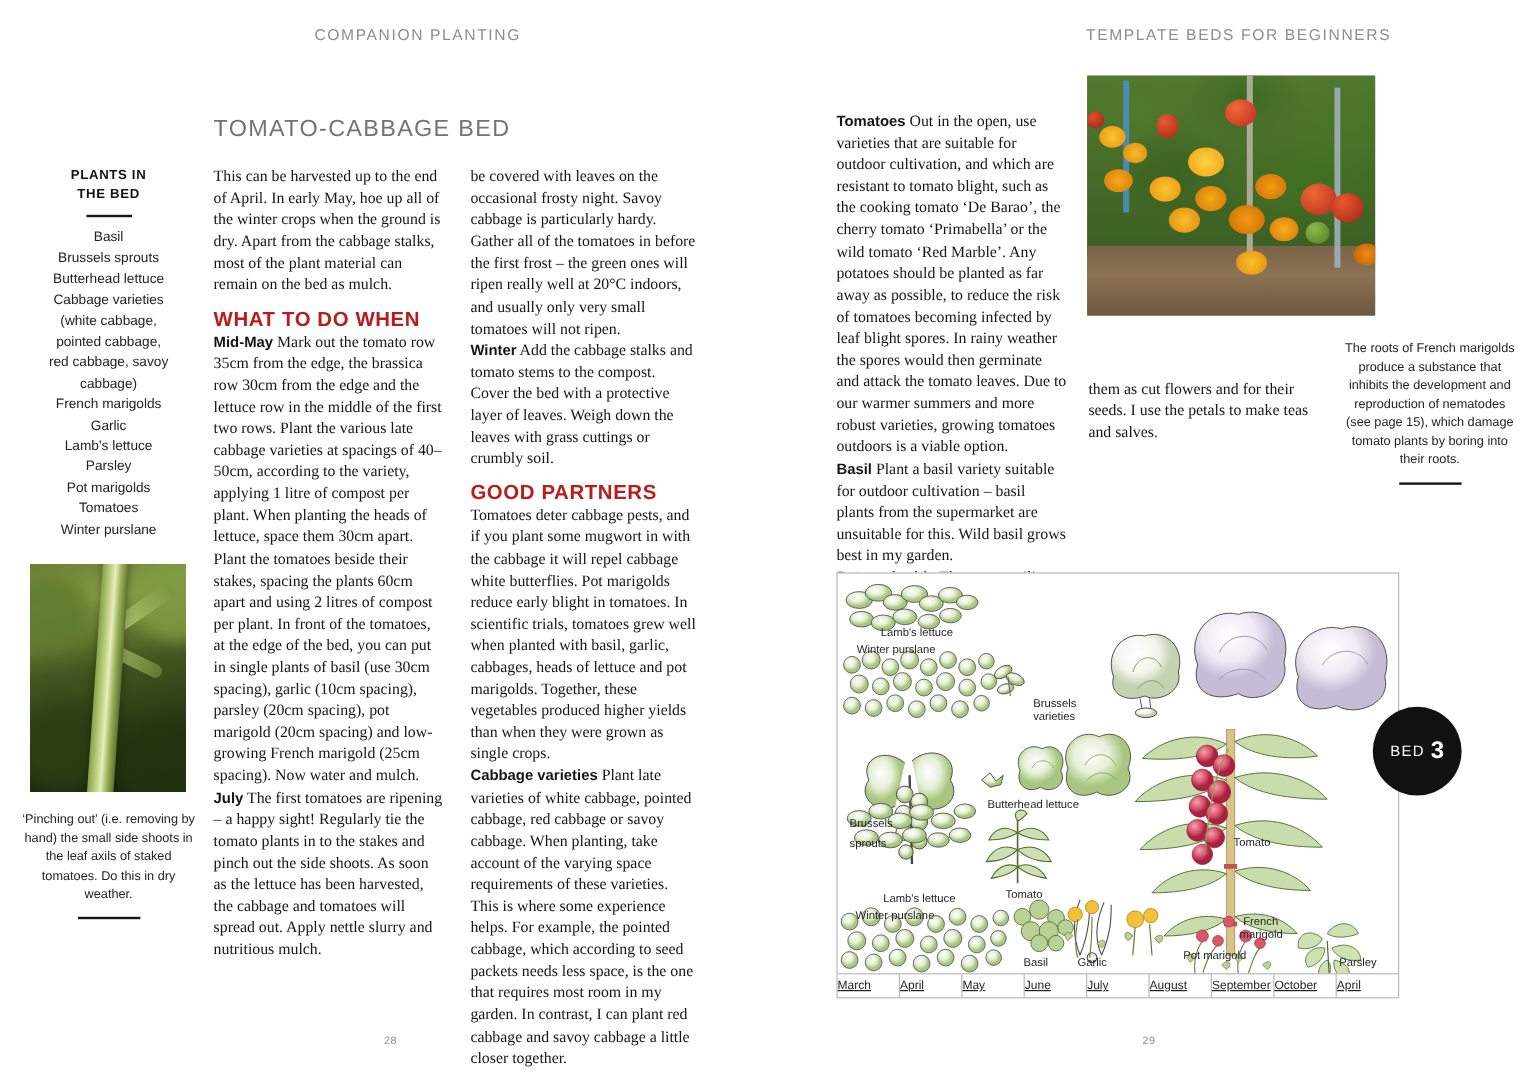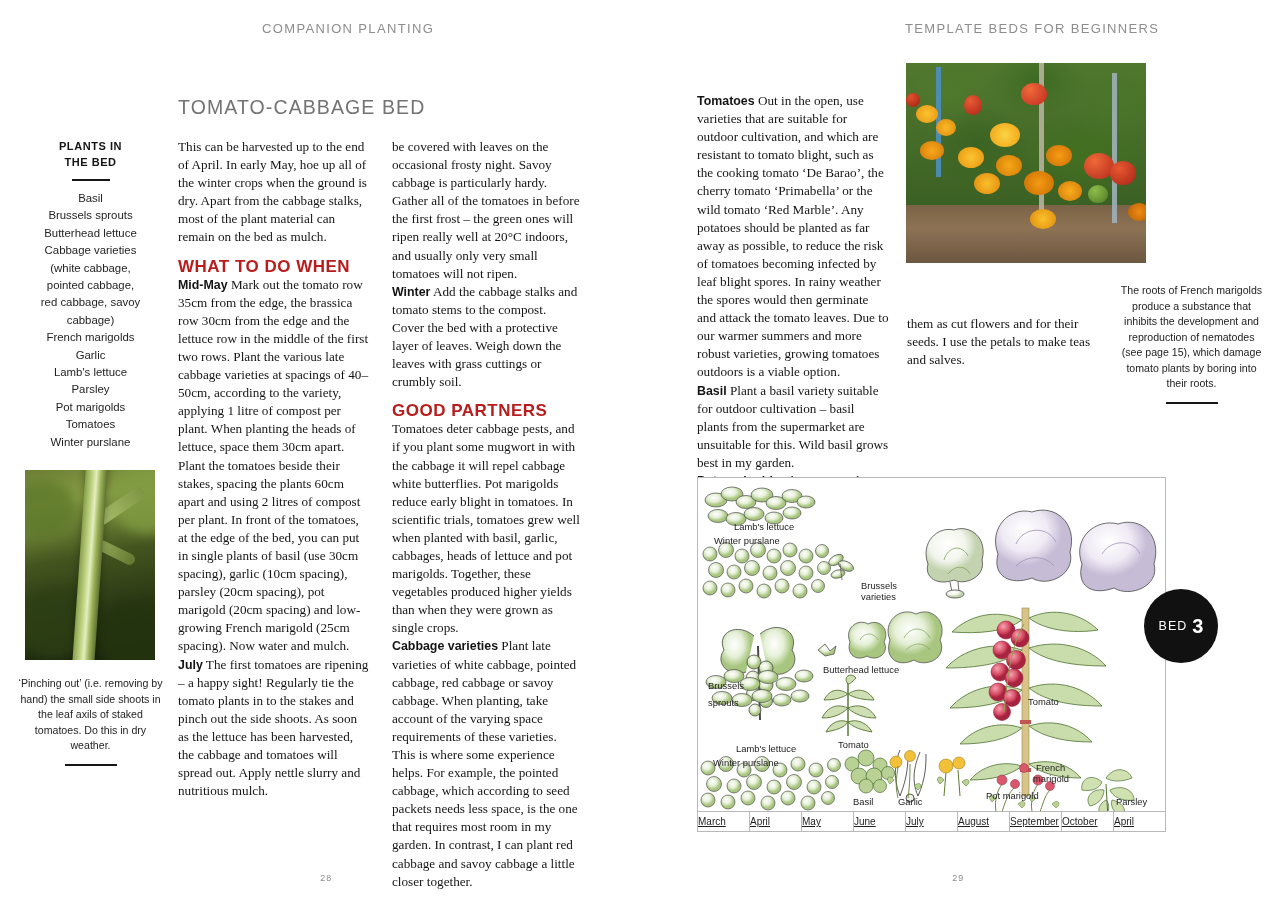--- a/index.html
+++ b/index.html
@@ -15,22 +15,22 @@
     position:absolute;top:21px;
     font-family:"Liberation Sans", sans-serif;
     font-size:13px;letter-spacing:1.35px;color:#8d8d8d;
     text-transform:uppercase;white-space:nowrap;
   }
   .runhead.left{left:262px;}
   .runhead.right{left:905px;}
 
   
   .folio{
-    position:absolute;bottom:20px;
-    font-family:Liberation Mono, monospace;
+    position:absolute;bottom:32px;
+    font-family:Liberation Sans, sans-serif;
     font-size:9px;color:#8d8d8d;letter-spacing:.5px;
   }
   .folio.left{left:320px;}
   .folio.right{left:952px;}
 
   
   .chapter-title{
     position:absolute;left:178px;top:83px;
     font-family:"Liberation Sans", sans-serif;
     font-weight:normal;font-size:19.5px;letter-spacing:1.1px;

